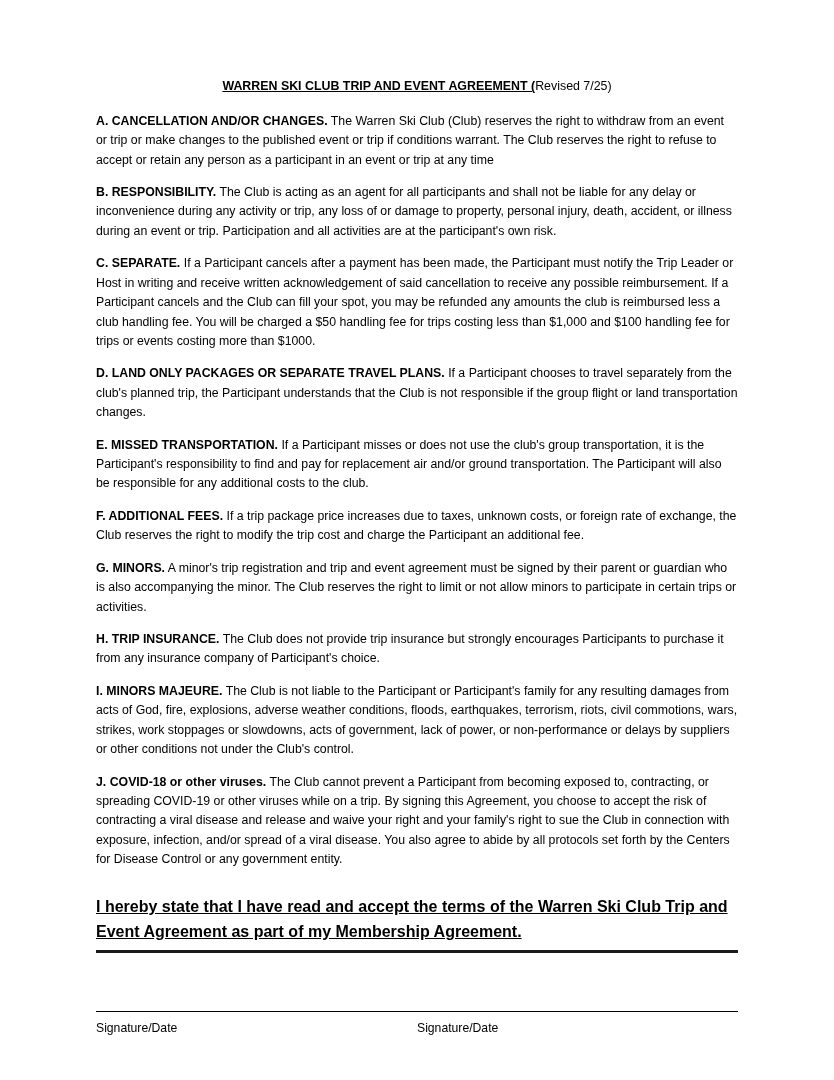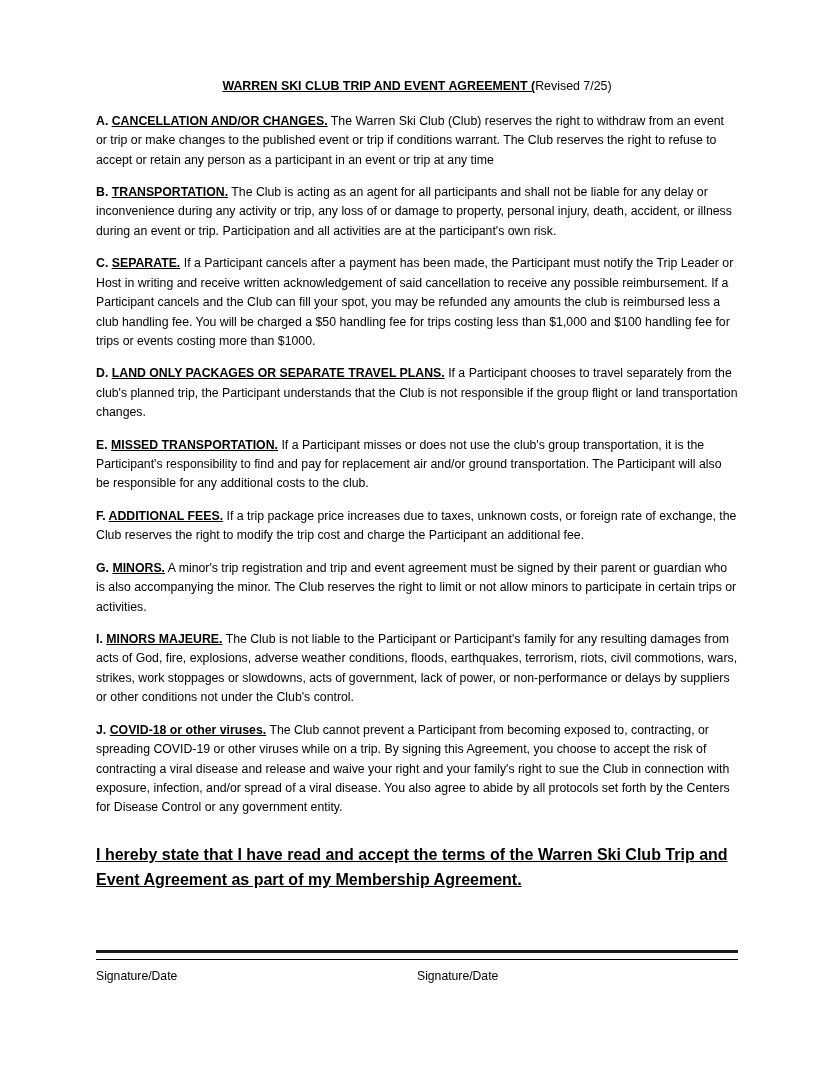--- a/index.html
+++ b/index.html
@@ -40,21 +40,20 @@
   .clause {
     font-size: 12.3px;
     line-height: 1.58;
     margin: 0 0 13px 0;
     text-align: left;
   }
   .clause .lead {
     font-weight: 700;
   }
   .clause .lead .hdg {
-    text-decoration: underline;
   }
   .closing {
     font-size: 16px;
     line-height: 1.58;
     font-weight: 700;
     text-decoration: underline;
     margin: 24px 0 0 0;
     max-width: 640px;
   }
   .sig-area {
@@ -93,21 +92,21 @@
   <div>
 
     <p class="clause">
       <span class="lead"><span>A.</span>
       <span class="hdg">CANCELLATION AND/OR CHANGES.</span></span>
       <span>The Warren Ski Club (Club) reserves the right to withdraw from an event or trip or make changes to the published event or trip if conditions warrant.  The Club reserves the right to refuse to accept or retain any person as a participant in an event or trip at any time</span>
     </p>
 
     <p class="clause">
       <span class="lead"><span>B.</span>
-      <span class="hdg">TRANSPORTATION.</span></span>
+      <span class="hdg">RESPONSIBILITY.</span></span>
       <span>The Club is acting as an agent for all participants and shall not be liable for any delay or inconvenience during any activity or trip, any loss of or damage to property, personal injury, death, accident, or illness during an event or trip.  Participation and all activities are at the participant's own risk.</span>
     </p>
 
     <p class="clause">
       <span class="lead"><span>C.</span>
       <span class="hdg">SEPARATE.</span></span>
       <span>If a Participant cancels after a payment has been made, the Participant must notify the Trip Leader or Host in writing and receive written acknowledgement of said cancellation to receive any possible reimbursement.  If a Participant cancels and the Club can fill your spot, you may be refunded any amounts the club is reimbursed less a club handling fee.   You will be charged a $50 handling fee for trips costing less than $1,000 and $100 handling fee for trips or events costing more than $1000.</span>
     </p>
 
     <p class="clause">
@@ -127,20 +126,25 @@
       <span class="hdg">ADDITIONAL FEES.</span></span>
       <span>If a trip package price increases due to taxes, unknown costs, or foreign rate of exchange, the Club reserves the right to modify the trip cost and charge the Participant an additional fee.</span>
     </p>
 
     <p class="clause">
       <span class="lead"><span>G.</span>
       <span class="hdg">MINORS.</span></span>
       <span>A minor's trip registration and trip and event agreement must be signed by their parent or guardian who is also accompanying the minor.  The Club reserves the right to limit or not allow minors to participate in certain trips or activities.</span>
     </p>
 
+    <p class="clause">
+      <span class="lead"><span>H.</span>
+      <span class="hdg">TRIP INSURANCE.</span></span>
+      <span>The Club does not provide trip insurance but strongly encourages Participants to purchase it from any insurance company of Participant's choice.</span>
+    </p>
 
     <p class="clause">
       <span class="lead"><span>I.</span>
       <span class="hdg">MINORS MAJEURE.</span></span>
       <span>The Club is not liable to the Participant or Participant's family for any resulting damages from acts of God, fire, explosions, adverse weather conditions, floods, earthquakes, terrorism, riots, civil commotions, wars, strikes, work stoppages or slowdowns, acts of government, lack of power, or non-performance or delays by suppliers or other conditions not under the Club's control.</span>
     </p>
 
     <p class="clause">
       <span class="lead"><span>J.</span>
       <span class="hdg">COVID-18 or other viruses.</span></span>

